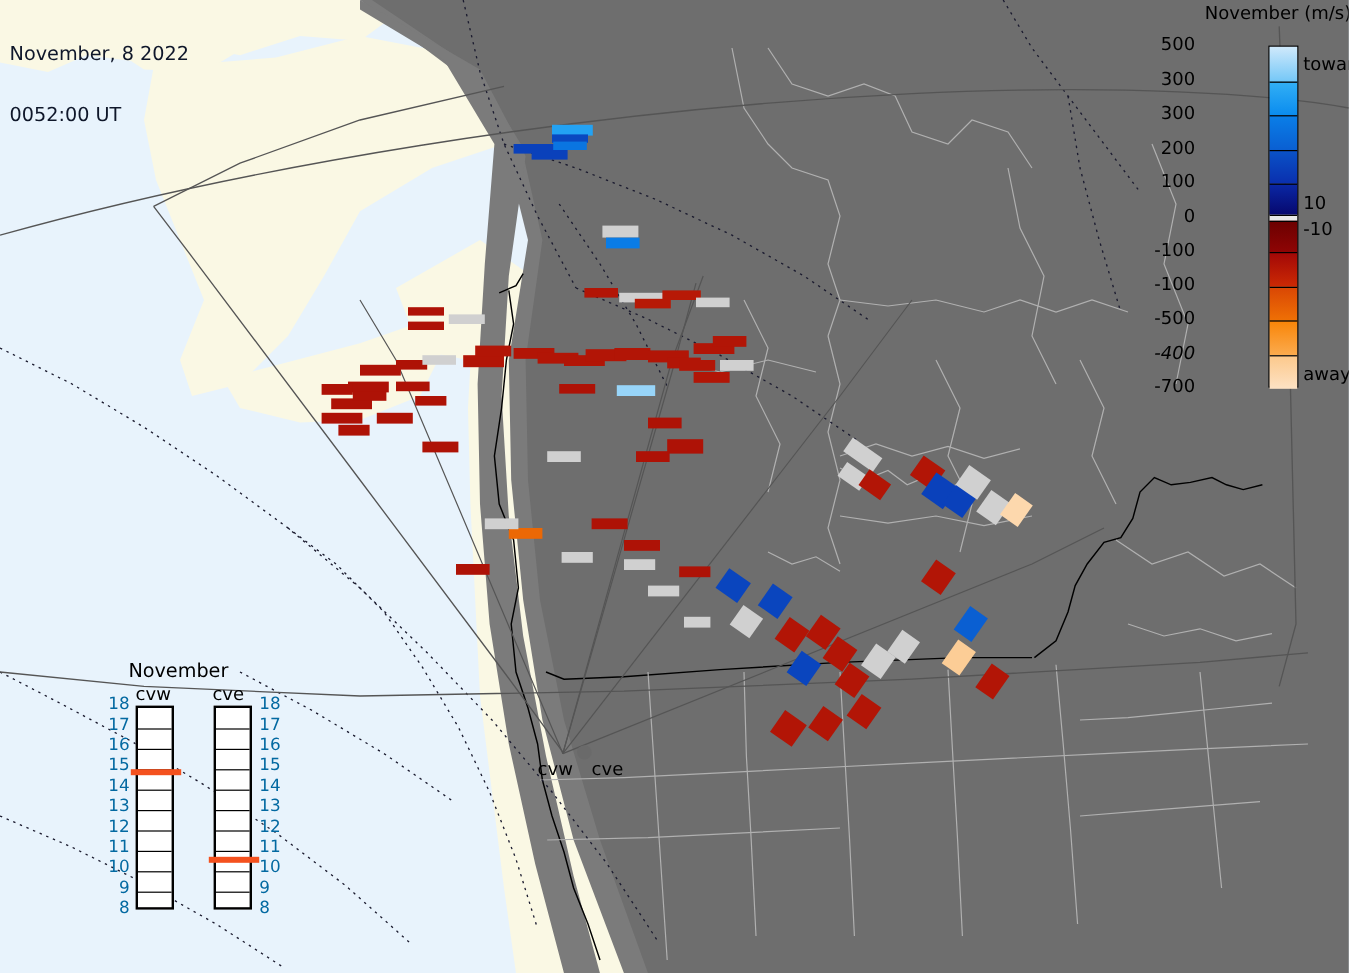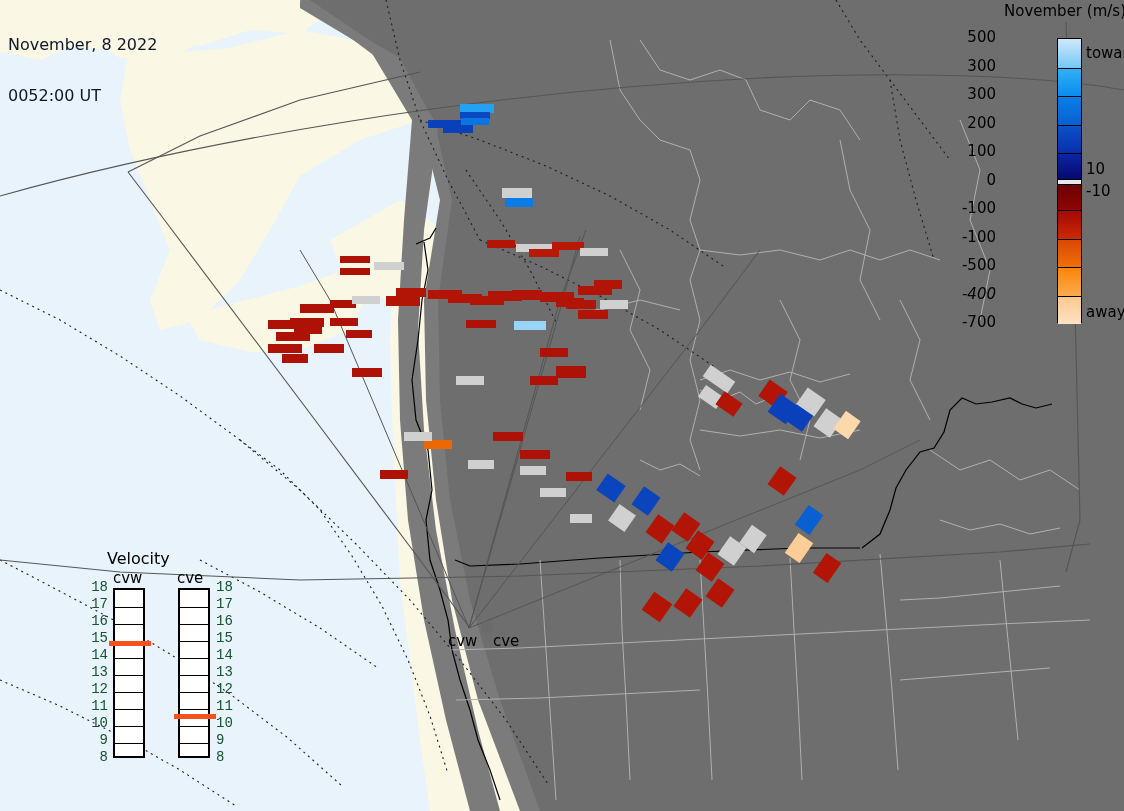--- a/index.html
+++ b/index.html
@@ -13,21 +13,21 @@
   #cbTicks{position:absolute;left:938px;top:0;width:58px;height:590px;}
   #cbBar{position:absolute;left:1057px;top:38px;width:25px;height:285px;border:1px solid #000;box-sizing:border-box;}
   .cbseg{position:absolute;left:0;width:100%;}
   .cbline{position:absolute;left:0;width:100%;height:1px;background:#000;}
   .cbside{position:absolute;left:1086px;font-size:15px;color:#000;white-space:nowrap;}
   #freqTitle{position:absolute;left:107px;top:549px;font-size:16px;color:#000;white-space:nowrap;}
   .freqHead{position:absolute;font-size:15px;color:#000;white-space:nowrap;}
   .freqBox{position:absolute;width:32px;height:170px;border:2px solid #000;box-sizing:border-box;background:#ffffff;}
   .freqSeg{position:absolute;left:0;width:100%;height:1px;background:#000;}
   .freqMark{position:absolute;height:5px;background:#f4511e;}
-  .freqLbl{position:absolute;font-size:14px;color:#14532d;line-height:12px;white-space:nowrap;font-family:Liberation Mono, monospace;}
+  .freqLbl{position:absolute;font-size:14px;color:#0369a1;line-height:12px;white-space:nowrap;}
   .siteLbl{position:absolute;font-size:15px;color:#000;white-space:nowrap;}
 </style>
 </head>
 <body>
 
 <div id="stage">
 
   <svg id="mapsvg" viewBox="0 0 1124 811">
     <defs>
       <clipPath id="fovClip">
@@ -252,21 +252,21 @@
       <div class="cbseg" style="top: 228px; height: 28.5px; background: linear-gradient(rgb(249, 132, 6), rgb(251, 171, 78));"></div>
       <div class="cbline" style="top: 228px;"></div>
       <div class="cbseg" style="top: 256.5px; height: 28.5px; background: linear-gradient(rgb(252, 200, 138), rgb(253, 226, 196));"></div>
       <div class="cbline" style="top: 256.5px;"></div>
     </div>
   <div class="cbside" id="cbToward" style="top:44px;">toward</div>
   <div class="cbside" id="cbAway" style="top:303px;">away</div>
   <div class="cbside" id="cbHi" style="top:160px;">10</div>
   <div class="cbside" id="cbLo" style="top:182px;">-10</div>
 
-  <div id="freqTitle">Velocity</div>
+  <div id="freqTitle">November</div>
   <div class="freqHead" id="fhA" style="left:113px;top:569px;">cvw</div>
   <div class="freqHead" id="fhB" style="left:177px;top:569px;">cve</div>
   <div class="freqBox" id="fbA" style="left:113px;top:588px;">
       <div class="freqSeg" style="top: 17px;"></div>
       <div class="freqSeg" style="top: 34px;"></div>
       <div class="freqSeg" style="top: 51px;"></div>
       <div class="freqSeg" style="top: 68px;"></div>
       <div class="freqSeg" style="top: 85px;"></div>
       <div class="freqSeg" style="top: 102px;"></div>
       <div class="freqSeg" style="top: 119px;"></div>

